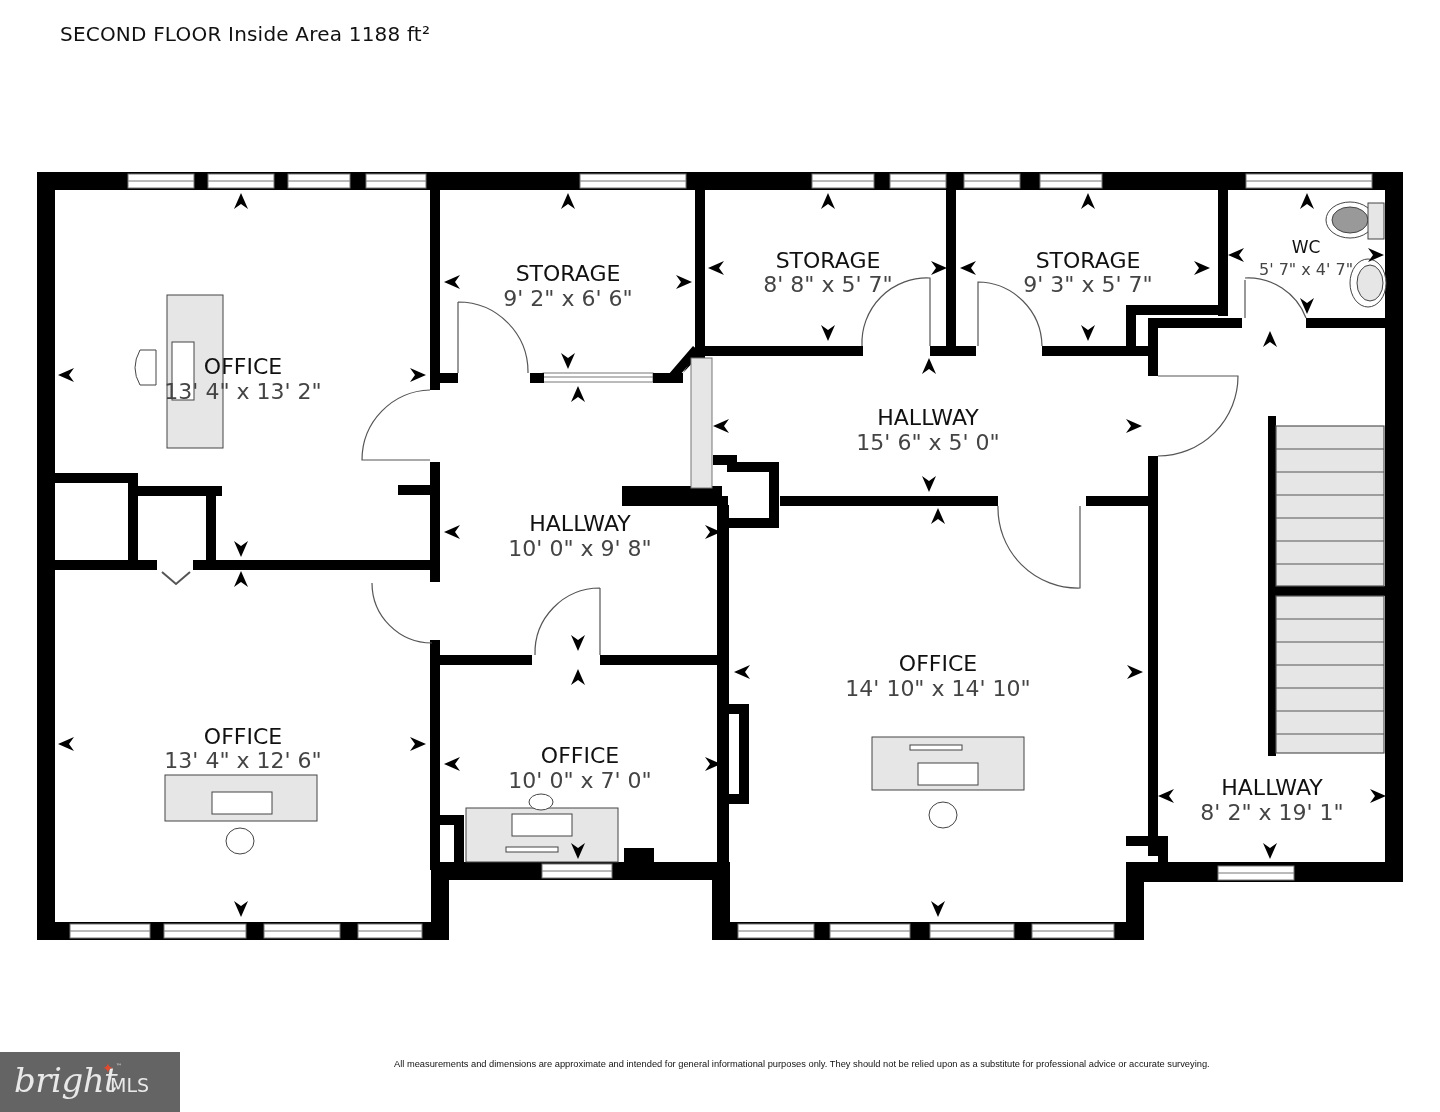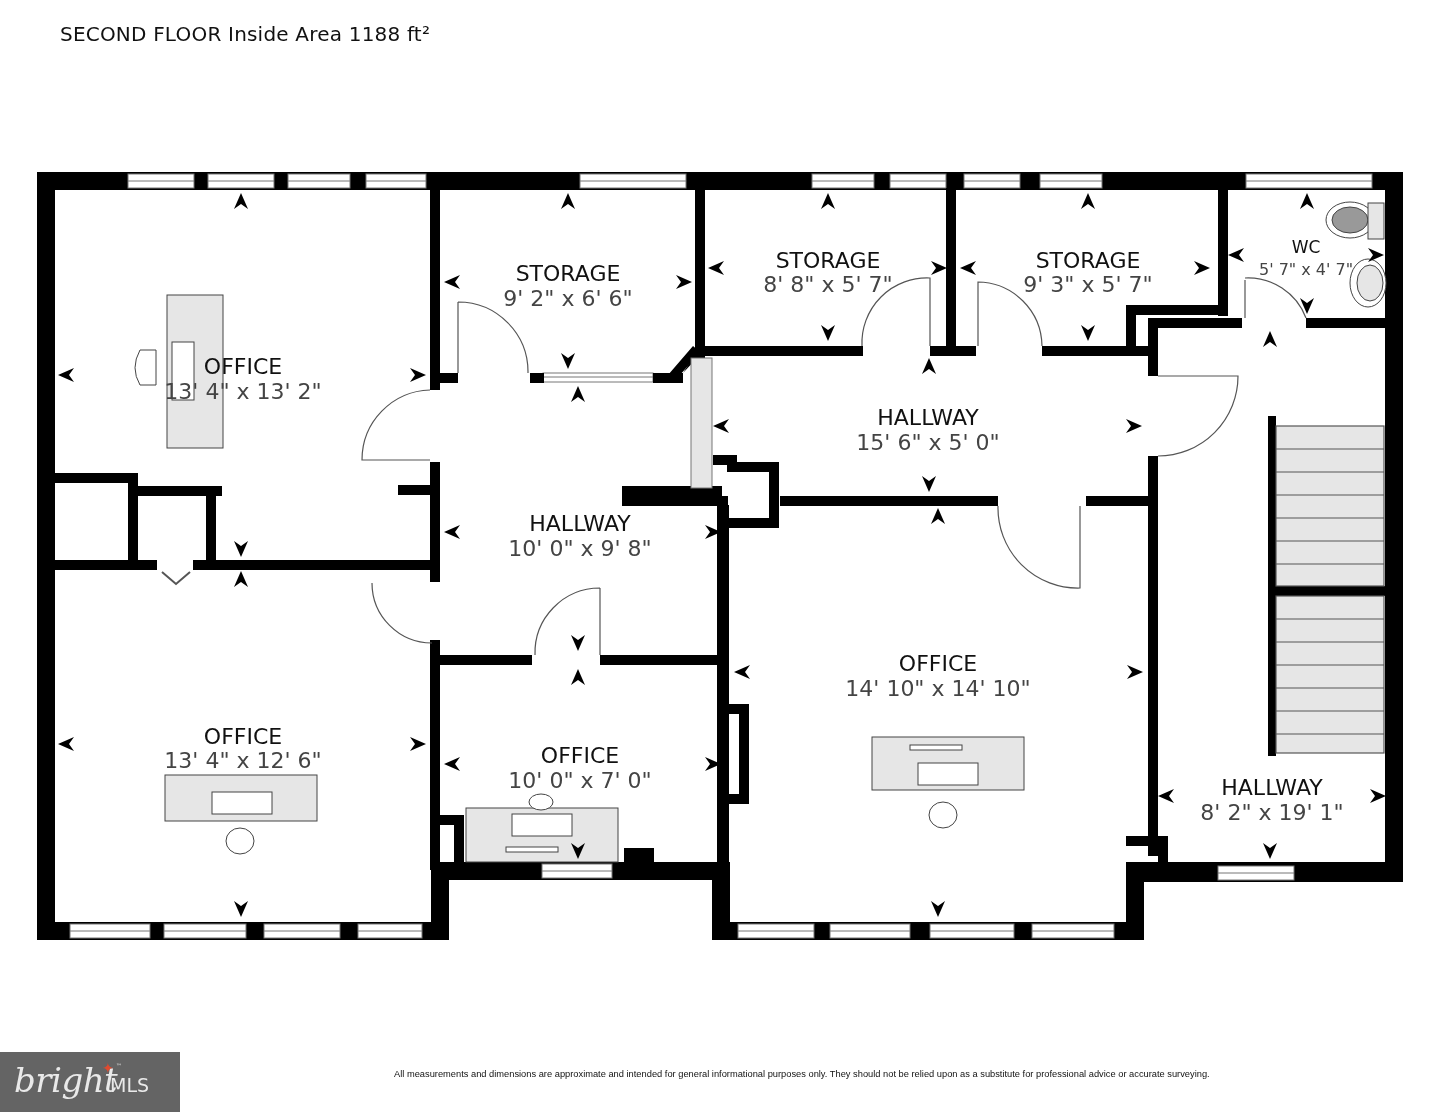--- a/index.html
+++ b/index.html
@@ -3,21 +3,21 @@
 <meta charset="utf-8">
 <style>
   html, body { margin:0; padding:0; background:#ffffff; }
   body { width:1440px; height:1112px; position:relative; overflow:hidden; font-family:"DejaVu Sans", sans-serif; }
   .title { position:absolute; left:60px; top:22px; font-size:20px; color:#111; letter-spacing:0.2px; }
   svg.plan { position:absolute; left:0; top:0; }
   .rname { font-family:"DejaVu Sans", sans-serif; font-size:22px; fill:#111; }
   .rdim { font-family:"DejaVu Sans", sans-serif; font-size:22px; fill:#444; }
   .rname.sm { font-size:17px; }
   .rdim.sm { font-size:16px; }
-  .disclaimer { position:absolute; left:394px; top:1059px; font-size:9.3px; color:#111; white-space:nowrap; font-family:"Liberation Sans", sans-serif;margin-top:10px; }
+  .disclaimer { position:absolute; left:394px; top:1059px; font-size:9.3px; color:#111; white-space:nowrap; font-family:"Liberation Sans", sans-serif; }
   .logo { position:absolute; left:0; top:1052px; width:180px; height:60px; background:#646464; color:#e9e9e9; }
   .logo .b { position:absolute; left:14px; top:8px; font-family:"DejaVu Serif", serif; font-size:34px; letter-spacing:-0.5px;font-style:italic; }
   .logo .m { position:absolute; left:110px; top:22px; font-size:19px; font-family:"DejaVu Sans", sans-serif;text-align:right; }
   .logo .star { position:absolute; left:102px; top:8px; color:#e04a2f; font-size:14px; }
   .logo .tm { position:absolute; left:116px; top:10px; font-size:6px; }
 </style>
 </head>
 <body>
 
 <div class="title">SECOND FLOOR Inside Area 1188 ft²</div>

